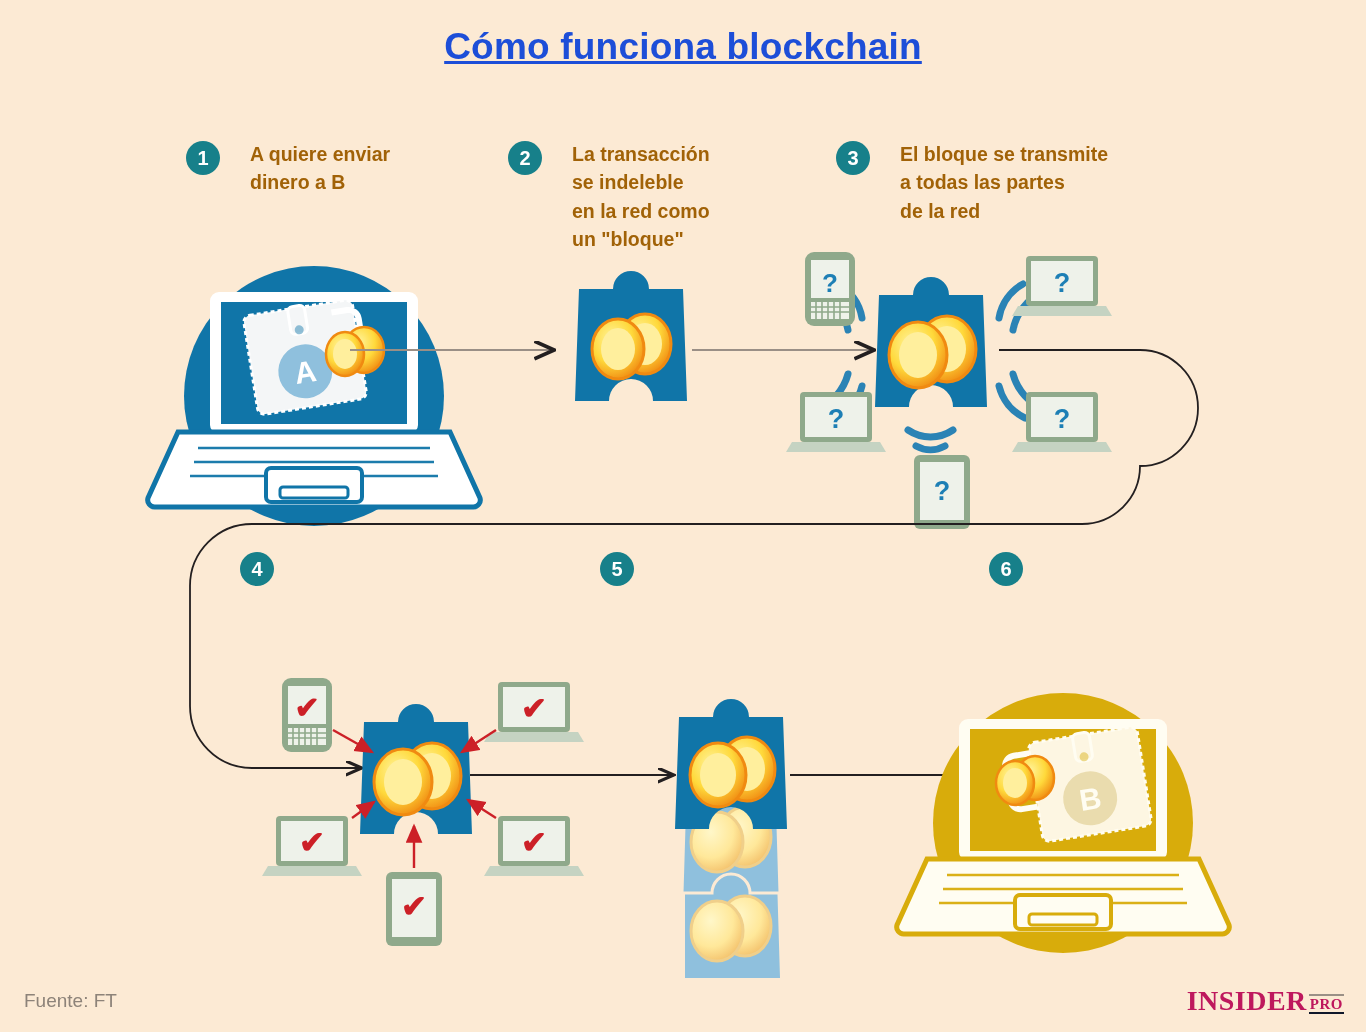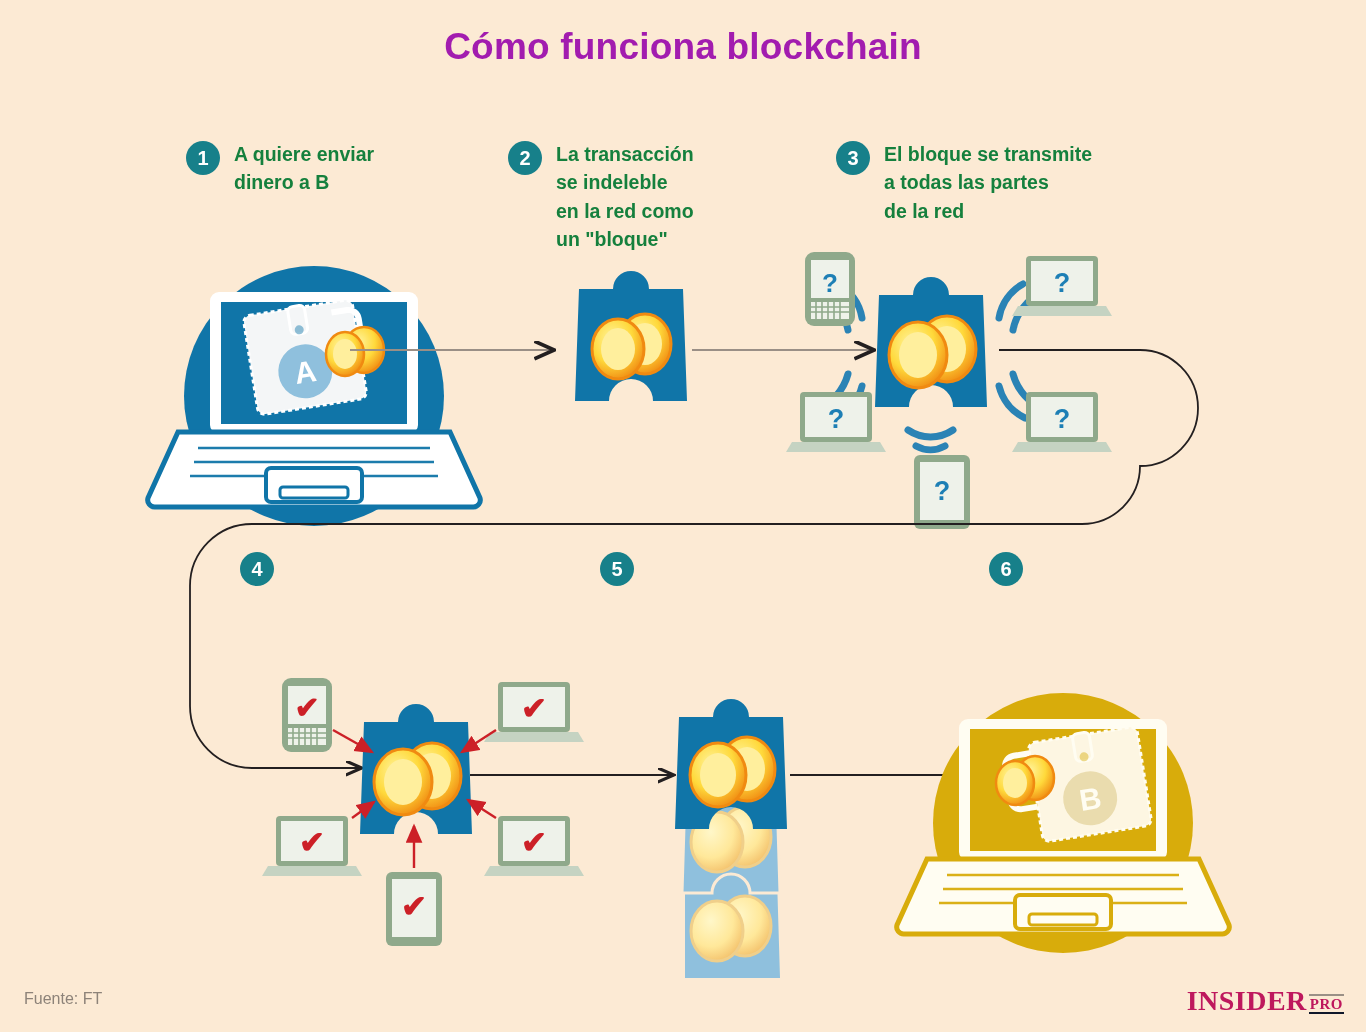--- a/index.html
+++ b/index.html
@@ -7,48 +7,48 @@
     width: 1366px; height: 1032px;
     background: #fcead4;
     font-family: "Liberation Sans", sans-serif;
     overflow: hidden;
   }
   #stage { position: relative; width: 1366px; height: 1032px; }
 
   .title {
     position: absolute; top: 26px; left: 0; width: 1366px;
     text-align: center; font-size: 37px; font-weight: bold;
-    color: #a21caf; letter-spacing: .2px;
+    color: #1d4ed8; letter-spacing: .2px; text-decoration: underline;
   }
 
   
   .step { position: absolute; display: flex; align-items: flex-start; }
   .badge {
     width: 34px; height: 34px; border-radius: 50%;
     background: #17808a; color: #fff; flex: 0 0 34px;
     font-size: 20px; font-weight: bold;
     display: flex; align-items: center; justify-content: center;
     margin-top: 1px;
   }
   .steptext {
-    margin-left: 14px; font-size: 19.5px; font-weight: bold;
-    color: #15803d; line-height: 1.46; white-space: pre-line;
+    margin-left: 30px; font-size: 19.5px; font-weight: bold;
+    color: #a16207; line-height: 1.46; white-space: pre-line;
   }
 
   .s1 { left: 186px; top: 140px; }
   .s2 { left: 508px; top: 140px; }
   .s3 { left: 836px; top: 140px; }
   .s4 { left: 240px; top: 551px; }
   .s5 { left: 600px; top: 551px; }
   .s6 { left: 989px; top: 551px; }
 
   
   .source {
     position: absolute; left: 24px; top: 990px;
-    font-size: 16px; color: #8d8379;
+    font-size: 19px; color: #8d8379;
   }
   .logo {
     position: absolute; right: 22px; top: 985px;
     display: flex; align-items: flex-end; color: #be185d;
     font-family: "Liberation Serif", serif;
   }
   .logo-main { font-size: 28px; font-weight: bold; letter-spacing: .5px; }
   .logo-pro {
     font-size: 15px; font-weight: bold; letter-spacing: .5px;
     border-top: 2px solid #9a9086; border-bottom: 2px solid #0f172a;

